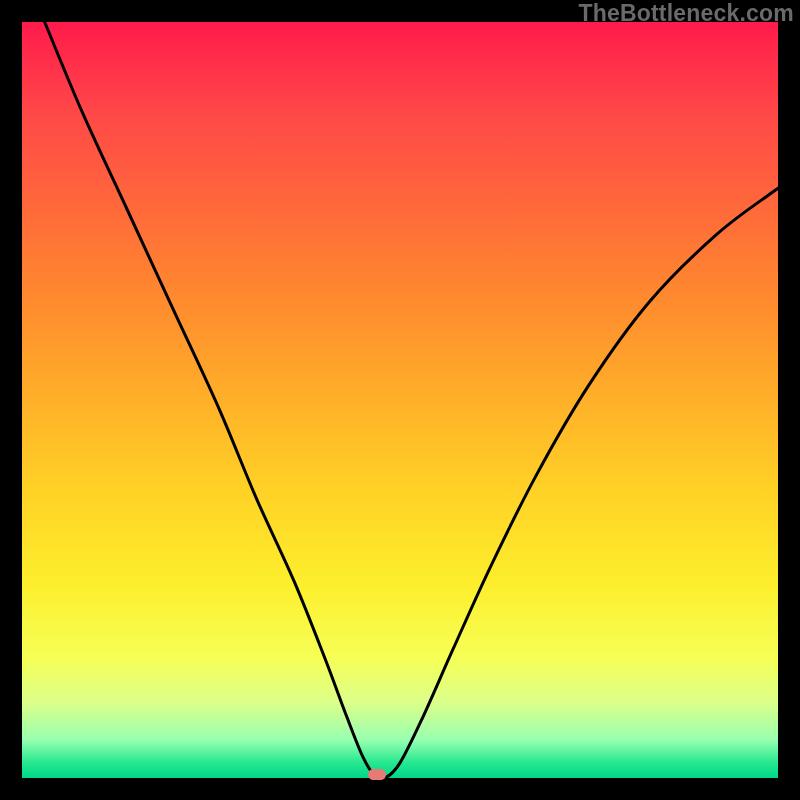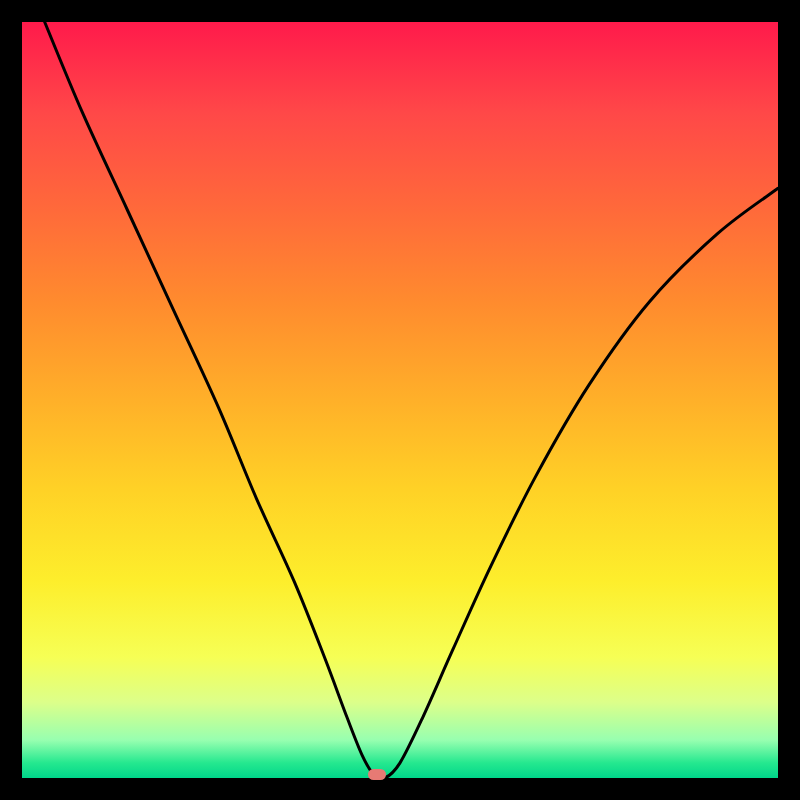--- a/index.html
+++ b/index.html
@@ -52,19 +52,20 @@
     width: 18px;
     height: 11px;
     background: #e77a74;
     border-radius: 6px;
   }
 </style>
 </head>
 <body>
 
 <div class="frame">
+  <div class="watermark">TheBottleneck.com</div>
   <div class="plot-area">
     <svg class="curve" viewBox="0 0 756 756" preserveAspectRatio="none">
       <path id="curve-path" fill="none" stroke="#000" stroke-width="3" stroke-linecap="round" stroke-linejoin="round" d="M 22.68,0 C 28.98,15.120000000000005 46.620000000000005,59.22000000000003 60.480000000000004,90.72000000000003 C 74.34,122.22000000000003 90.72,156.24 105.84,189 C 120.96000000000001,221.76 136.08,254.52000000000004 151.20000000000002,287.28000000000003 C 166.32000000000002,320.04 182.70000000000002,354.06 196.56,385.56 C 210.42,417.06 221.76,447.3 234.35999999999999,476.28000000000003 C 246.95999999999998,505.26000000000005 260.81999999999994,532.98 272.15999999999997,559.44 C 283.5,585.9000000000001 293.58000000000004,612.36 302.40000000000003,635.04 C 311.22,657.7199999999999 318.78,679.14 325.08,695.52 C 331.38,711.9 335.78999999999996,723.87 340.2,733.32 C 344.61,742.7700000000001 347.76,748.44 351.54,752.22 C 355.32000000000005,756 358.47,757.89 362.88,756 C 367.28999999999996,754.11 371.7,750.96 378,740.88 C 384.3,730.8 391.86,714.42 400.68,695.52 C 409.5,676.62 419.58,652.6800000000001 430.91999999999996,627.48 C 442.25999999999993,602.28 454.85999999999996,573.3 468.71999999999997,544.3199999999999 C 482.58,515.3399999999999 497.70000000000005,483.84 514.08,453.59999999999997 C 530.46,423.35999999999996 548.1,391.86 567,362.88 C 585.9,333.9 606.0600000000001,304.91999999999996 627.48,279.71999999999997 C 648.9,254.51999999999998 674.1,230.58000000000007 695.52,211.68000000000006 C 716.9399999999999,192.78000000000006 745.92,173.87999999999997 756,166.31999999999994"></path>
     </svg>
     <div id="marker" class="marker" style="left: 346.32px; top: 747.22px;"></div>
   </div>
 </div>
 
 </body></html>

